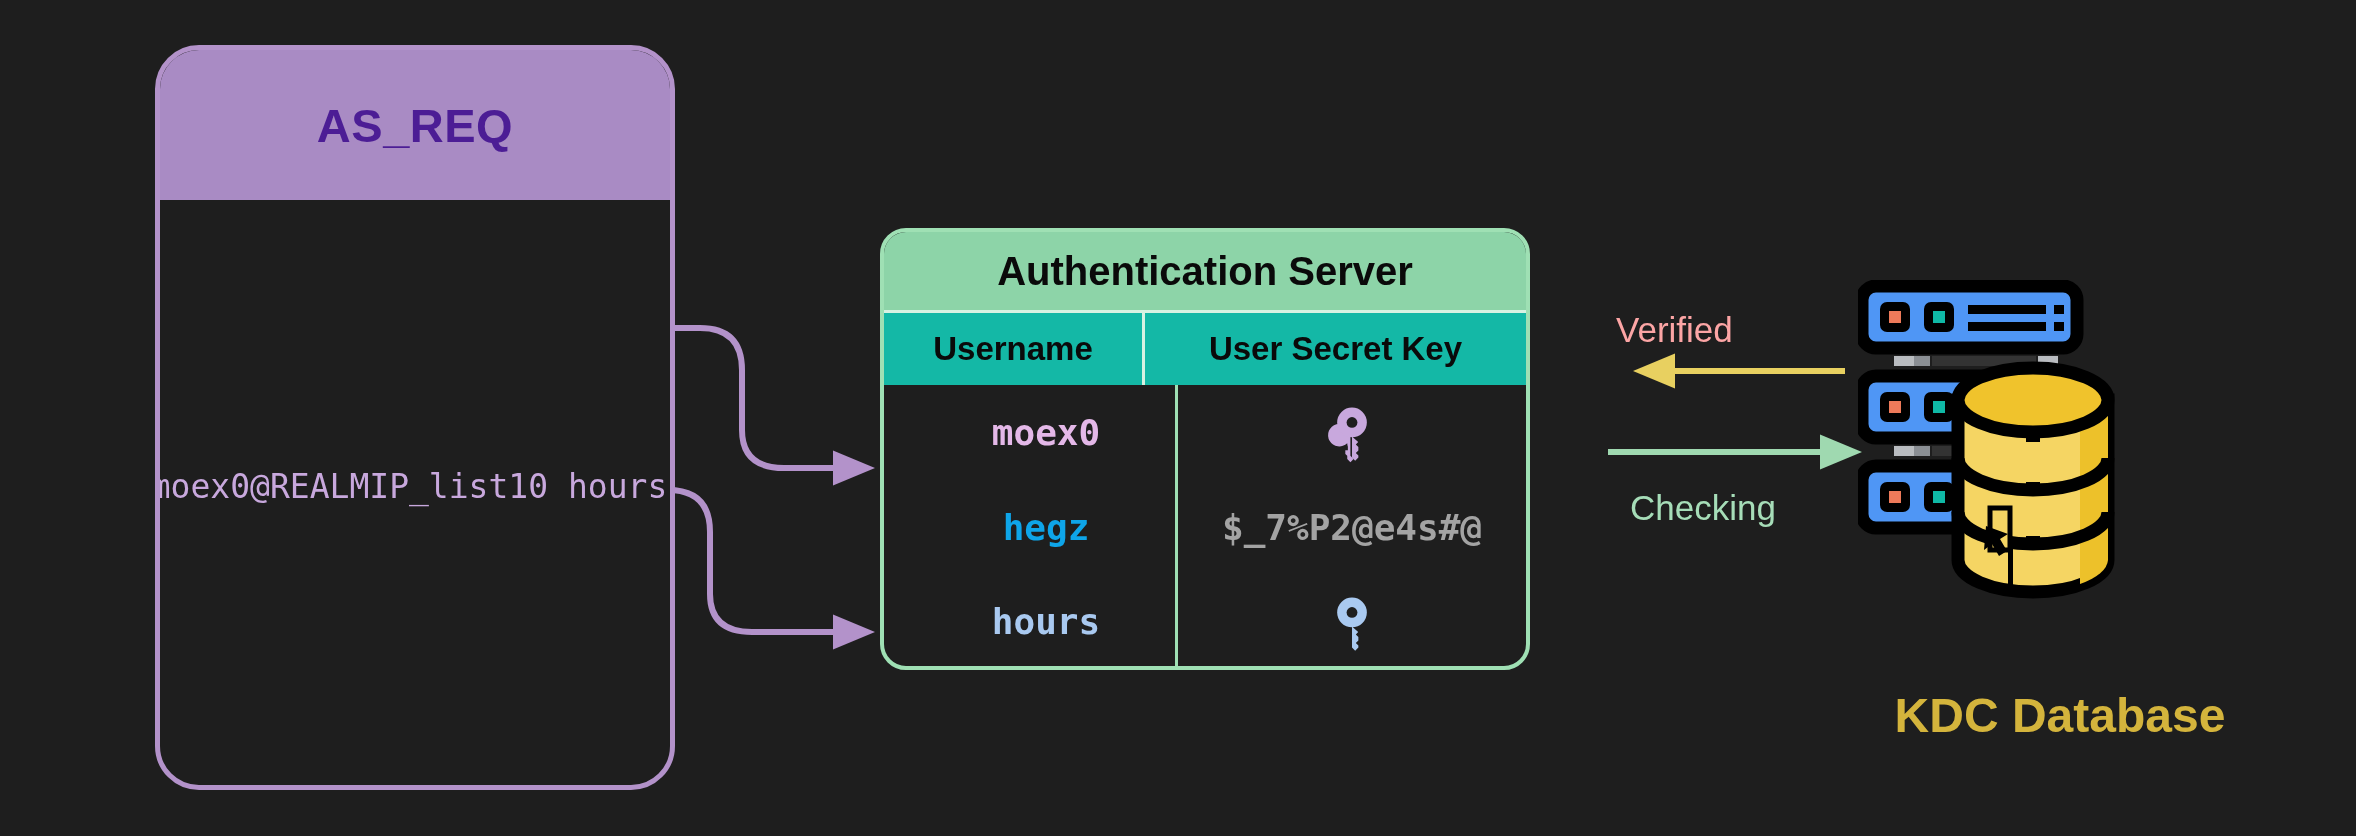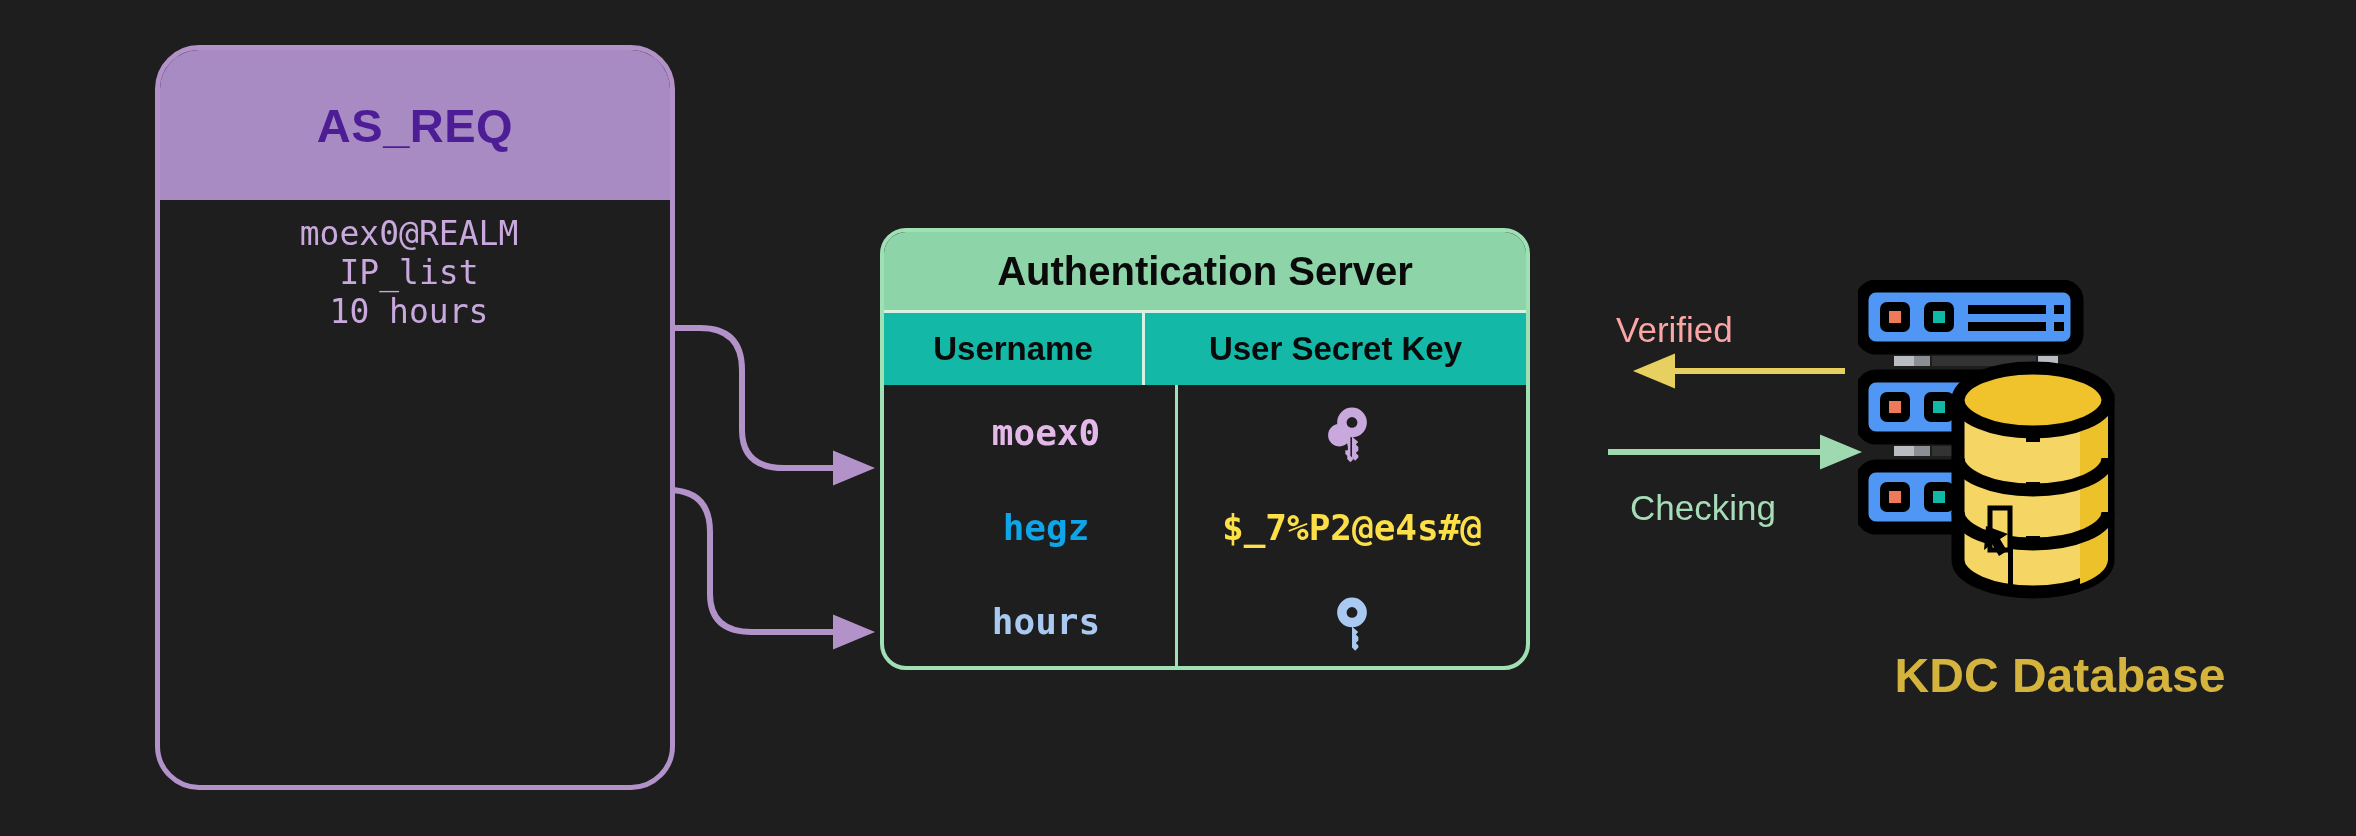--- a/index.html
+++ b/index.html
@@ -55,22 +55,22 @@
   }
   #asreq-title {
     color: #4c1d95;
     font-size: 47px;
     font-weight: bold;
     letter-spacing: 0.5px;
   }
   #asreq-body {
     height: calc(100% - 150px);
     display: flex;
-    flex-direction: column;
-    justify-content: flex-start;
+    flex-direction: row;
+    justify-content: center;
     align-items: center;
     padding: 14px 12px 26px 0;
     box-sizing: border-box;
   }
   .asreq-line {
     color: #c8a8dd;
     font-family: "DejaVu Sans Mono", monospace;
     font-size: 33px;
     text-align: center;
     white-space: nowrap;
@@ -151,21 +151,21 @@
     position: absolute;
     left: 1858px;
     top: 280px;
     width: 330px;
     height: 370px;
     z-index: 2;
   }
   #kdc-label {
     position: absolute;
     left: 1820px;
-    top: 648px;
+    top: 688px;
     width: 480px;
     text-align: center;
     color: #d4b43c;
     font-size: 48px;
     font-weight: bold;
     z-index: 2;
   }
   #verified-label {
     position: absolute;
     left: 1616px;
@@ -252,21 +252,21 @@
             </svg>
           </span>
         </div>
       </div>
 
       <div class="as-row">
         <div class="cell col-user">
           <span class="uname" style="color:#0ea5e9">hegz</span>
         </div>
         <div class="cell col-key">
-          <span class="secret-text" style="color:#fde047">$_7%P2@e4s#@</span>
+          <span class="secret-text" style="color:#a3a3a3">$_7%P2@e4s#@</span>
         </div>
       </div>
 
       <div class="as-row">
         <div class="cell col-user">
           <span class="uname" style="color:#a9c9f0">hours</span>
         </div>
         <div class="cell col-key">
           <span>
             <svg class="keyicon" width="54" height="54" viewBox="0 0 24 24">

